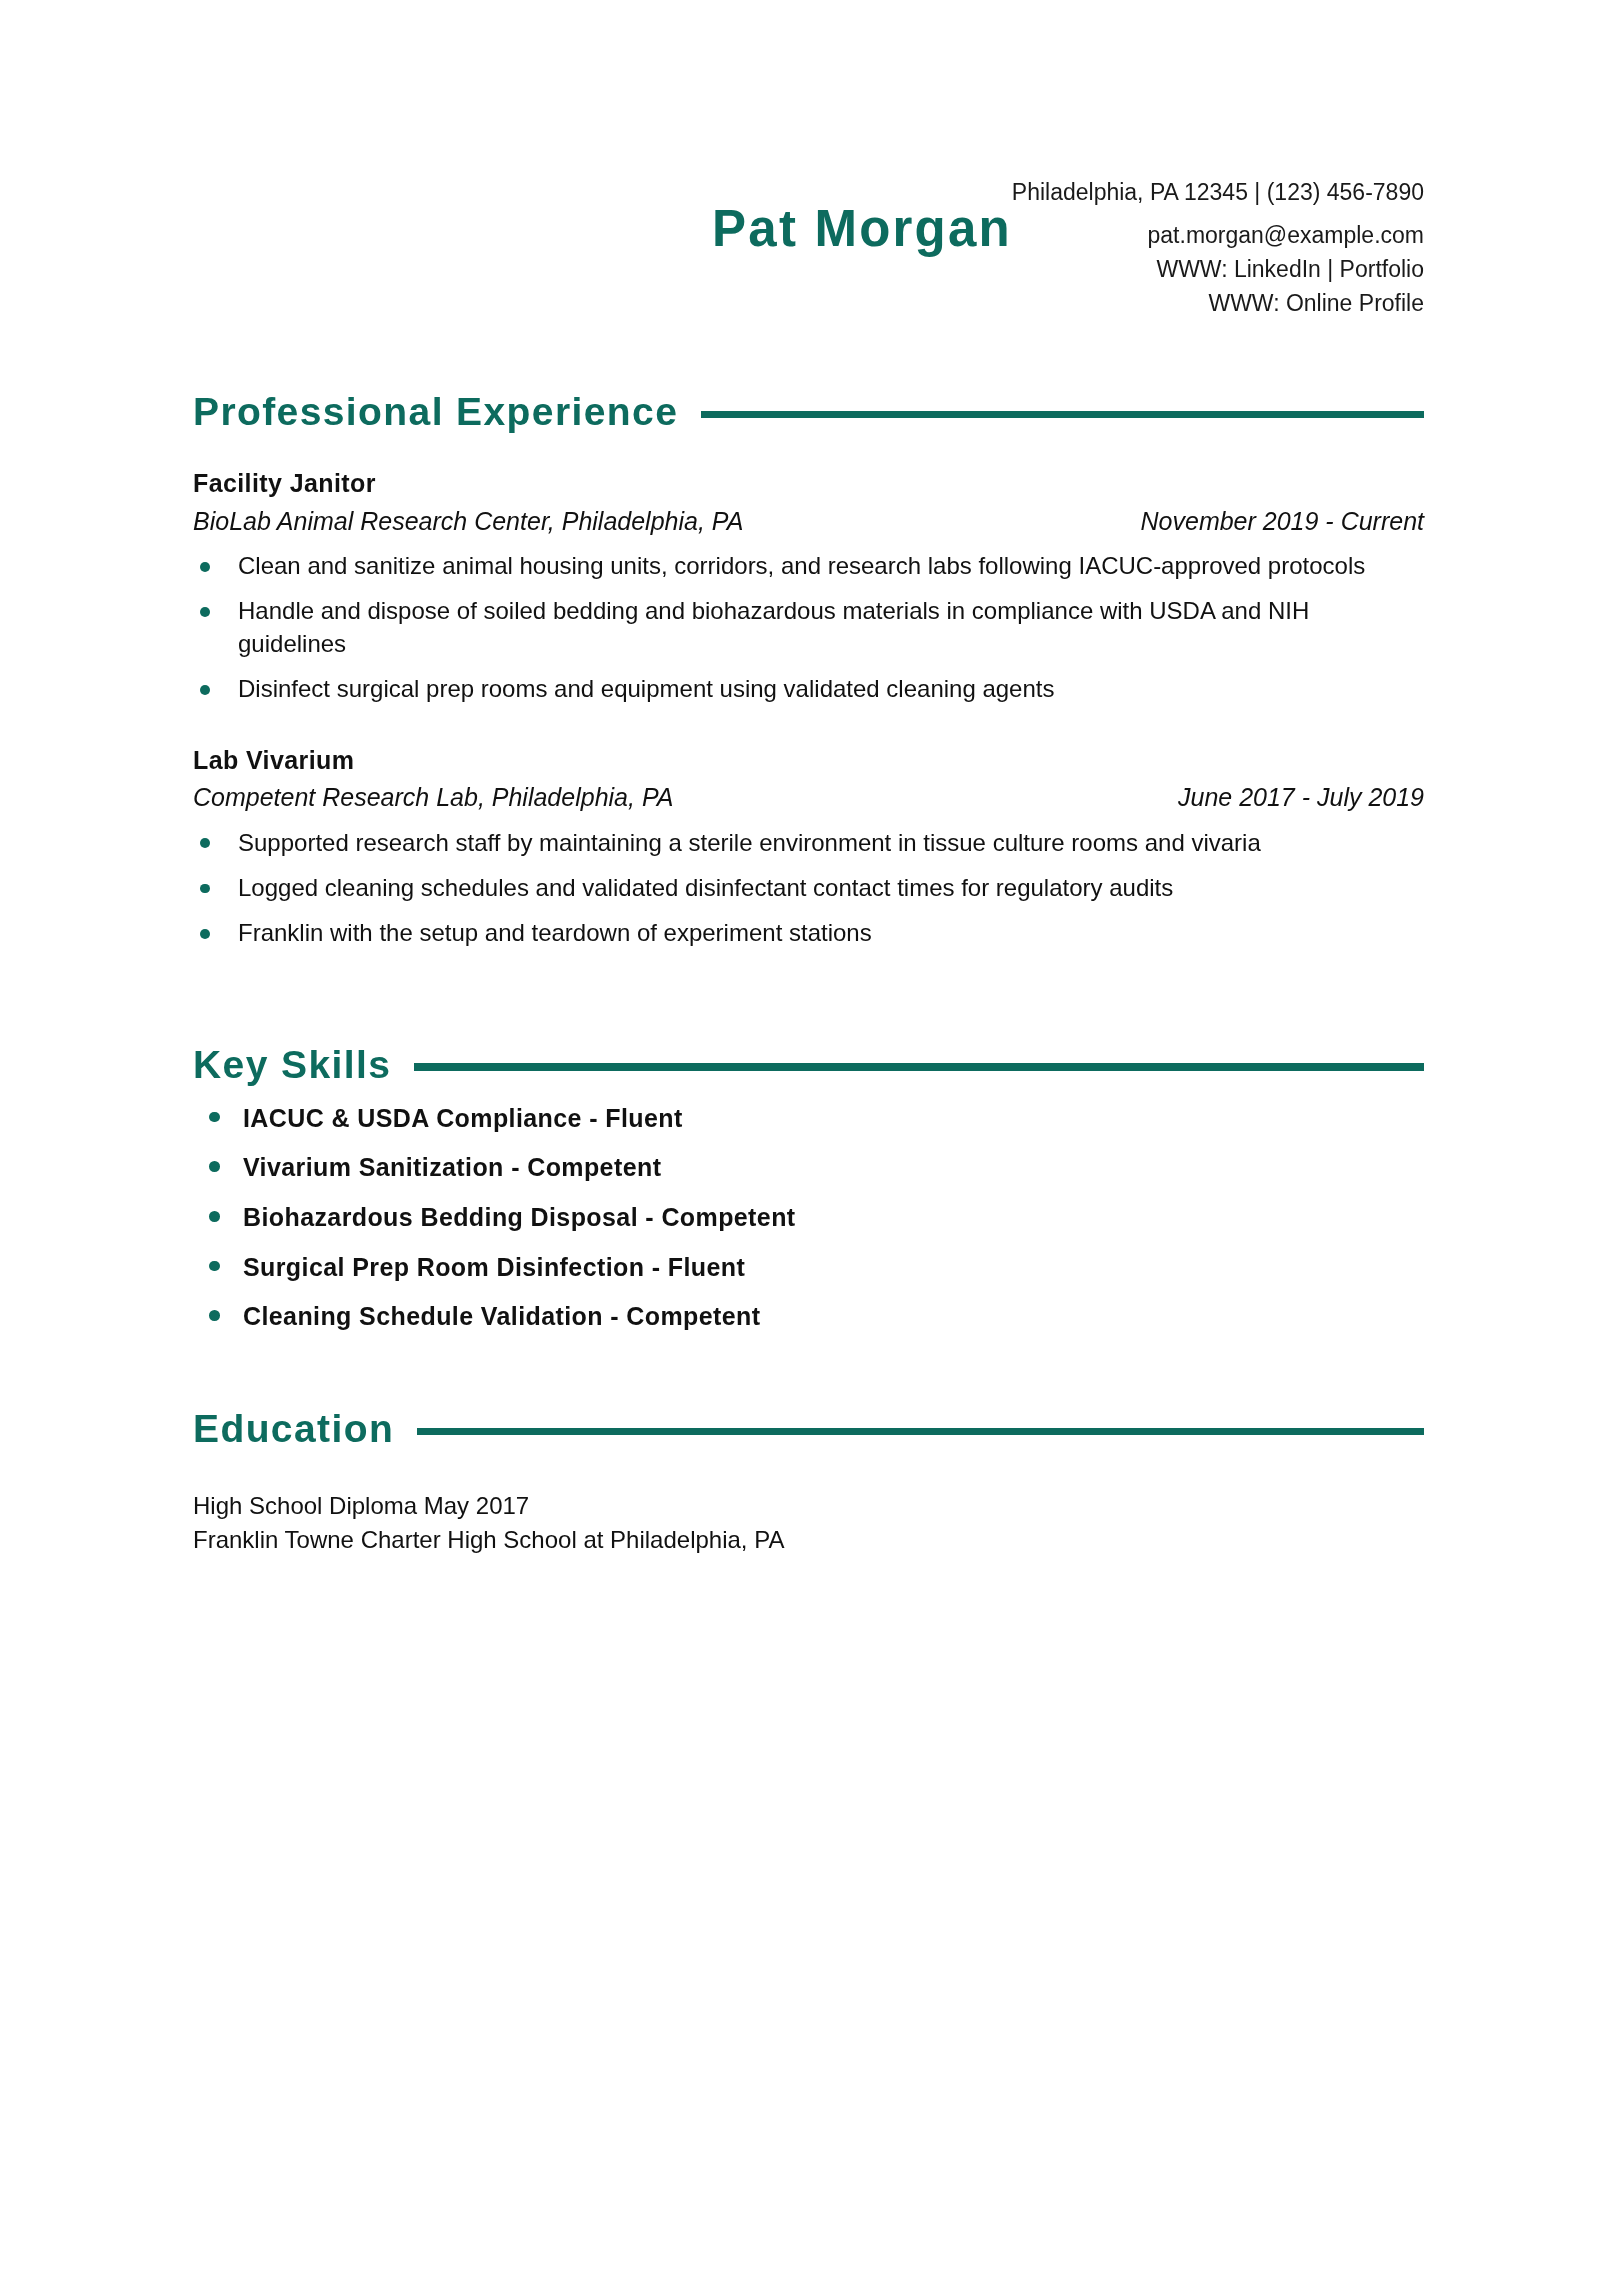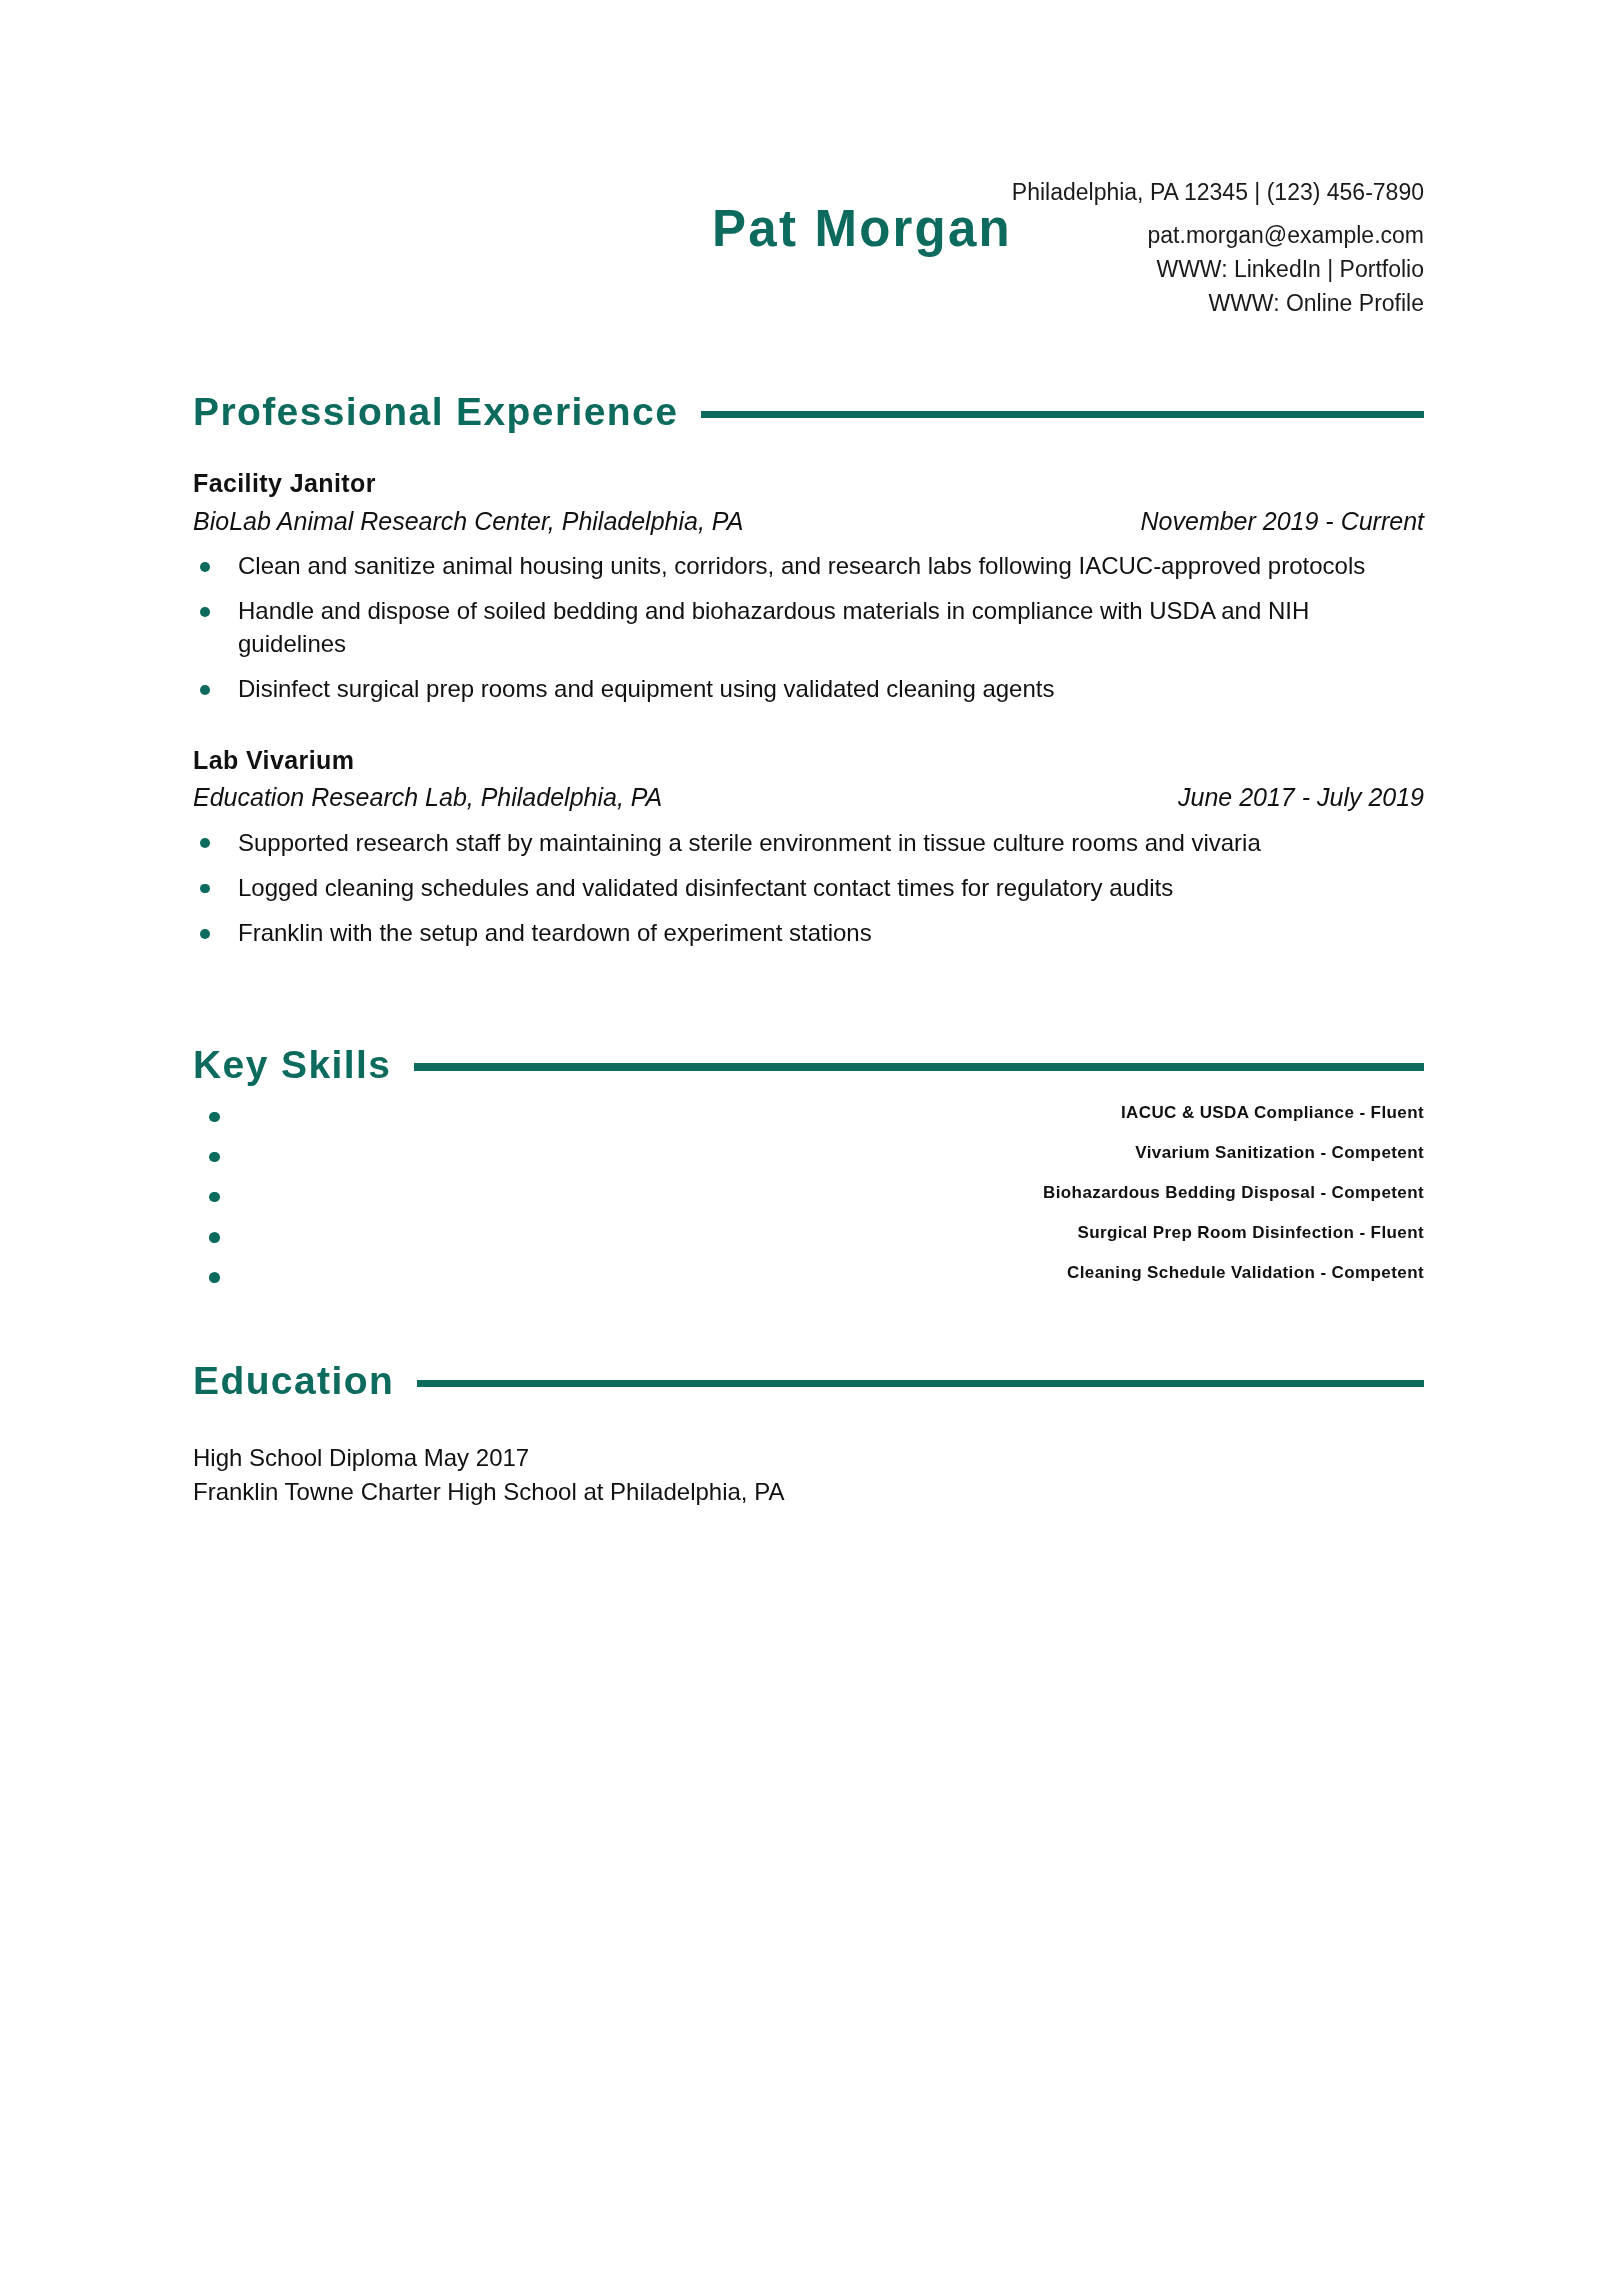--- a/index.html
+++ b/index.html
@@ -148,27 +148,26 @@
   
   ul.skills {
     list-style: none;
     margin: 16px 0 0 0;
     padding: 0;
   }
 
   ul.skills > li {
     position: relative;
     padding-left: 50px;
-    font-size: 17px;
+    font-size: 25px;
     font-weight: bold;
     letter-spacing: 0.4px;
     line-height: 1.2;
     margin-bottom: 19.7px;
     color: #111111;
-    text-align: right;
   }
 
   ul.skills > li::before {
     content: "";
     position: absolute;
     left: 16px;
     top: 9px;
     width: 10.7px;
     height: 10.7px;
     border-radius: 50%;
@@ -222,21 +221,21 @@
         <ul class="bullets">
           <li>Clean and sanitize animal housing units, corridors, and research labs following IACUC-approved protocols</li>
           <li>Handle and dispose of soiled bedding and biohazardous materials in compliance with USDA and NIH guidelines</li>
           <li>Disinfect surgical prep rooms and equipment using validated cleaning agents</li>
         </ul>
       </div>
 
       <div class="job sp-job2">
         <div class="job-title">Lab Vivarium</div>
         <div class="job-meta">
-          <span class="job-org">Education Research Lab, Philadelphia, PA</span>
+          <span class="job-org">Competent Research Lab, Philadelphia, PA</span>
           <span class="job-dates">June 2017 - July 2019</span>
         </div>
         <ul class="bullets">
           <li>Supported research staff by maintaining a sterile environment in tissue culture rooms and vivaria</li>
           <li>Logged cleaning schedules and validated disinfectant contact times for regulatory audits</li>
           <li>Franklin with the setup and teardown of experiment stations</li>
         </ul>
       </div>
     </div>
 

